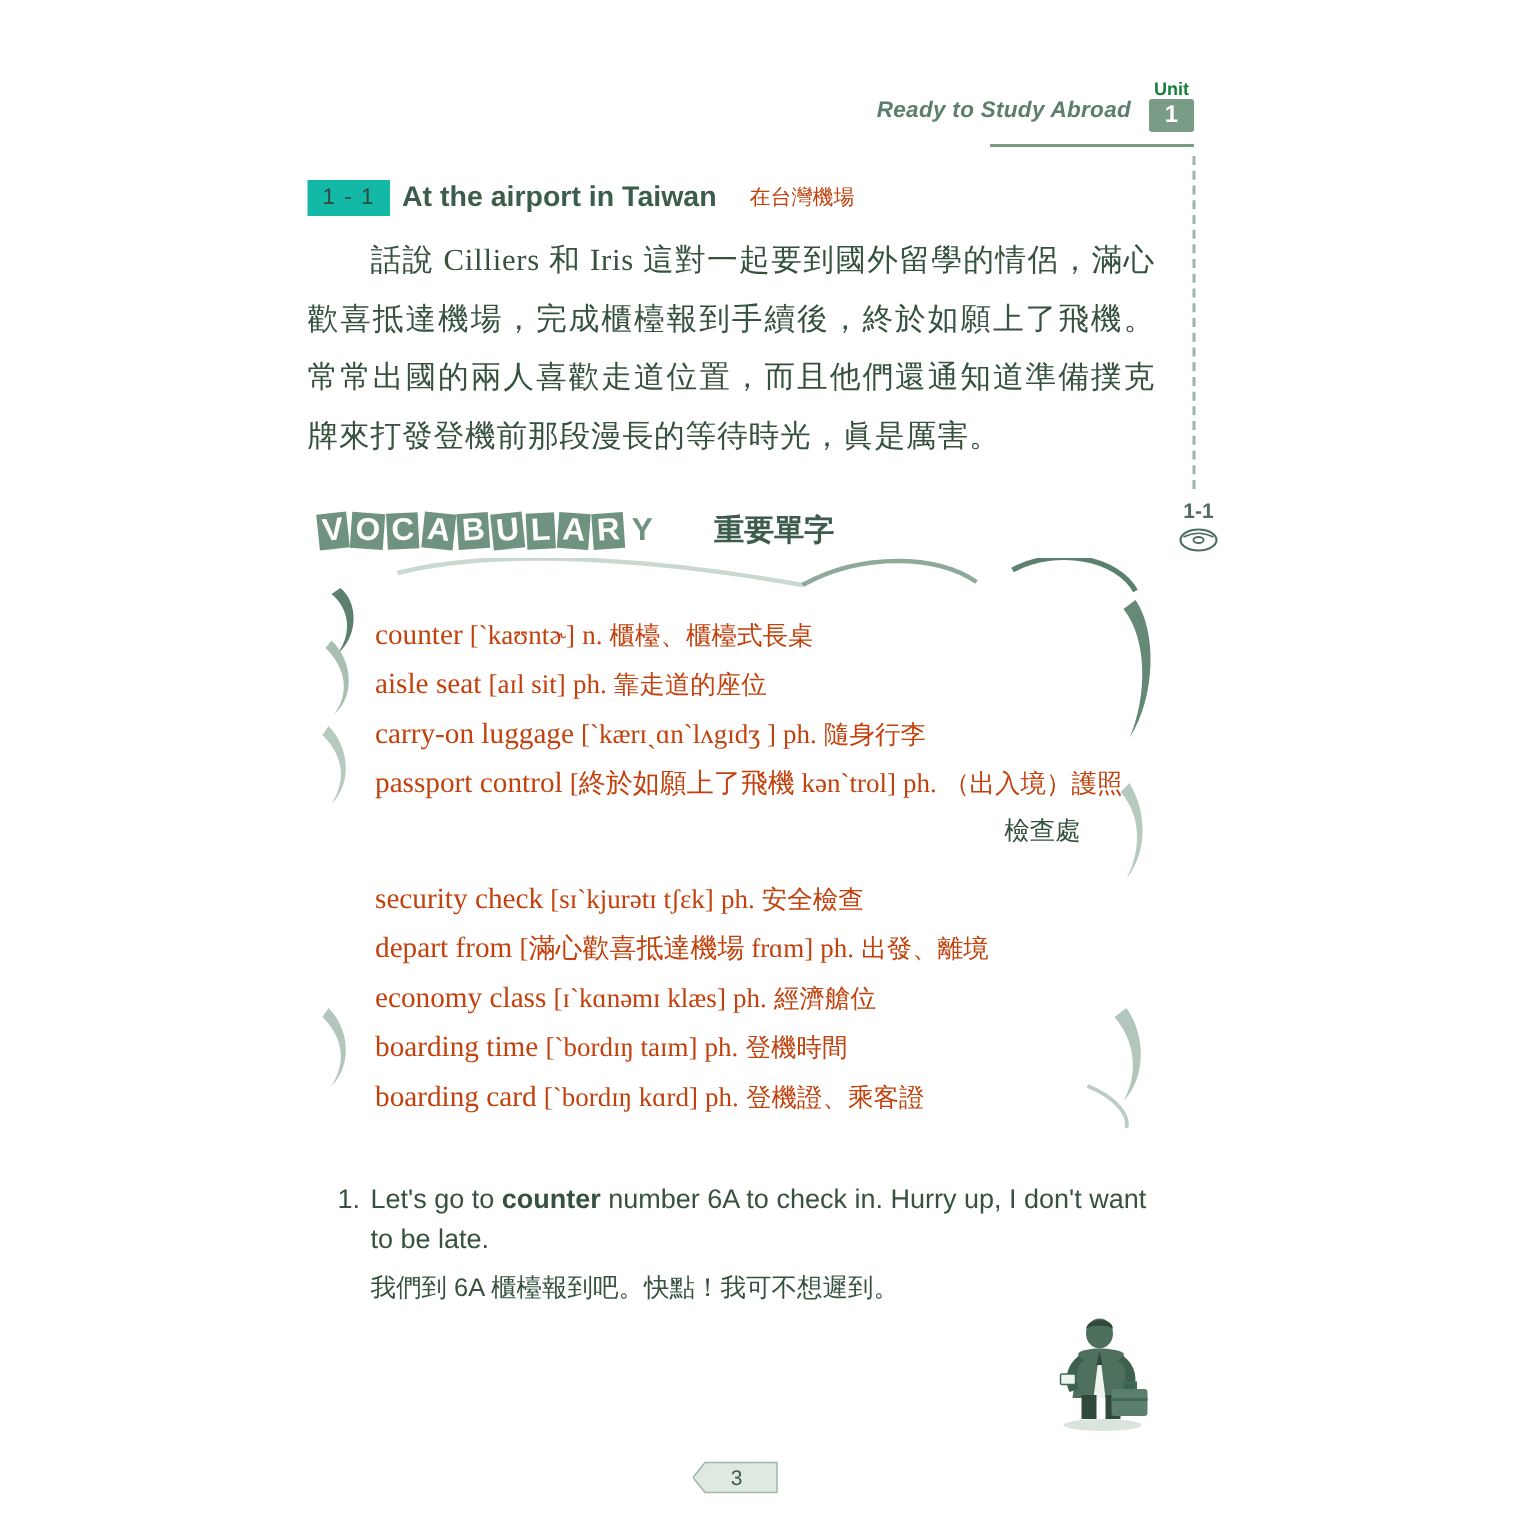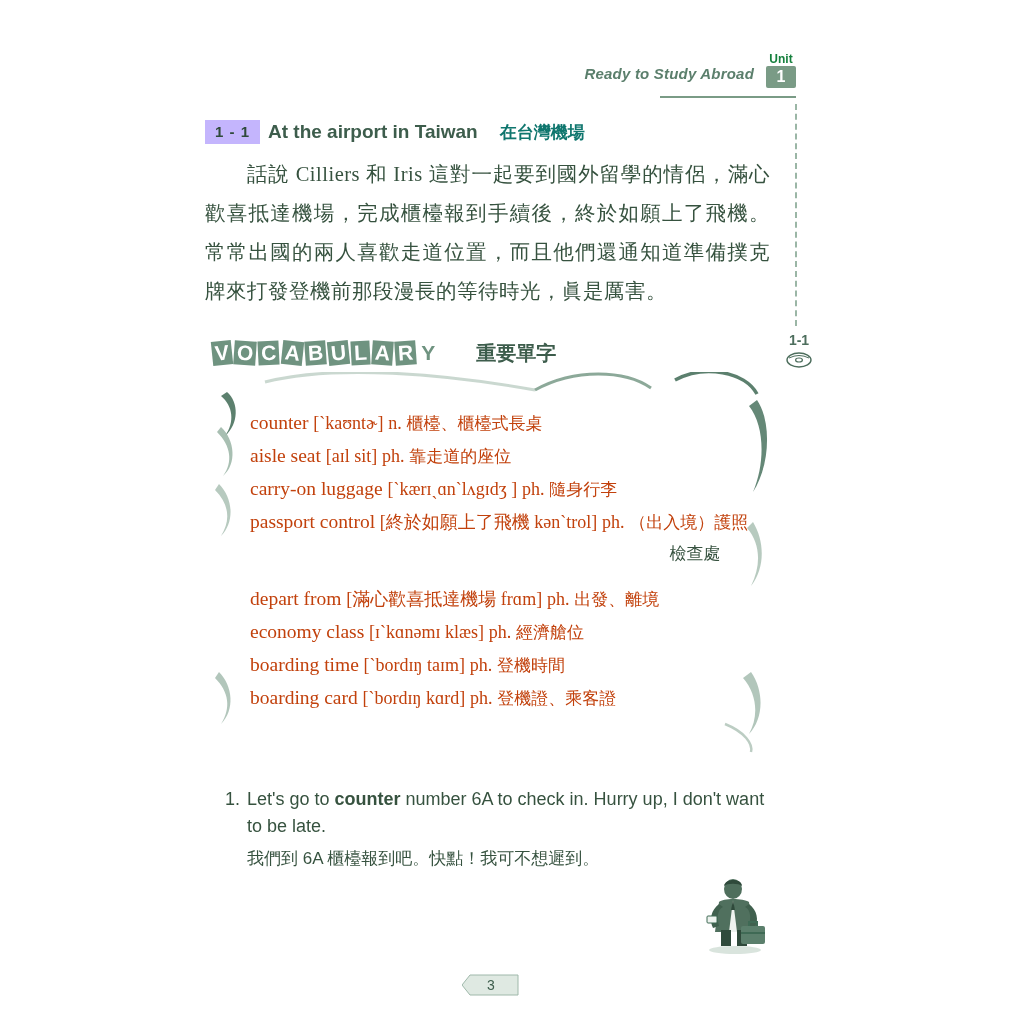--- a/index.html
+++ b/index.html
@@ -98,39 +98,39 @@
   
   .sec-head {
     position: absolute;
     left: 205px;
     top: 120px;
     display: flex;
     align-items: center;
     gap: 8px;
   }
   .sec-num {
-    background: #c4b5fd;
+    background: #14b8a6;
     color: #2f4a3b;
     font-family: "Liberation Sans", sans-serif;
-    font-weight: bold;
+    font-weight: normal;
     font-size: 15px;
     padding: 3px 10px 4px;
     letter-spacing: 1px;
   }
   .sec-title-en {
     font-family: "Liberation Sans", sans-serif;
     font-weight: bold;
     font-size: 19px;
     color: #3d5d4c;
   }
   .sec-title-zh {
     font-family: "Liberation Sans", sans-serif;
-    font-weight: bold;
-    font-size: 17px;
-    color: #0f766e;
+    font-weight: normal;
+    font-size: 14px;
+    color: #c2410c;
     margin-left: 14px;
   }
 
   
   .intro {
     position: absolute;
     left: 205px;
     top: 155px;
     width: 565px;
     font-family: "Liberation Serif", serif;
@@ -370,20 +370,26 @@
         <span class="term">passport control</span>
         <span class="pron">[終於如願上了飛機 kənˋtrol]</span>
         <span class="pos">ph.</span>
         <span class="zh">（出入境）護照</span>
       </div>
       <div class="vocab-cont">檢查處</div>
 
       <div class="vocab-gap"></div>
 
       <div class="vocab-item">
+        <span class="term">security check</span>
+        <span class="pron">[sɪˋkjurətɪ tʃɛk]</span>
+        <span class="pos">ph.</span>
+        <span class="zh">安全檢查</span>
+      </div>
+      <div class="vocab-item">
         <span class="term">depart from</span>
         <span class="pron">[滿心歡喜抵達機場 frɑm]</span>
         <span class="pos">ph.</span>
         <span class="zh">出發、離境</span>
       </div>
       <div class="vocab-item">
         <span class="term">economy class</span>
         <span class="pron">[ɪˋkɑnəmɪ klæs]</span>
         <span class="pos">ph.</span>
         <span class="zh">經濟艙位</span>

